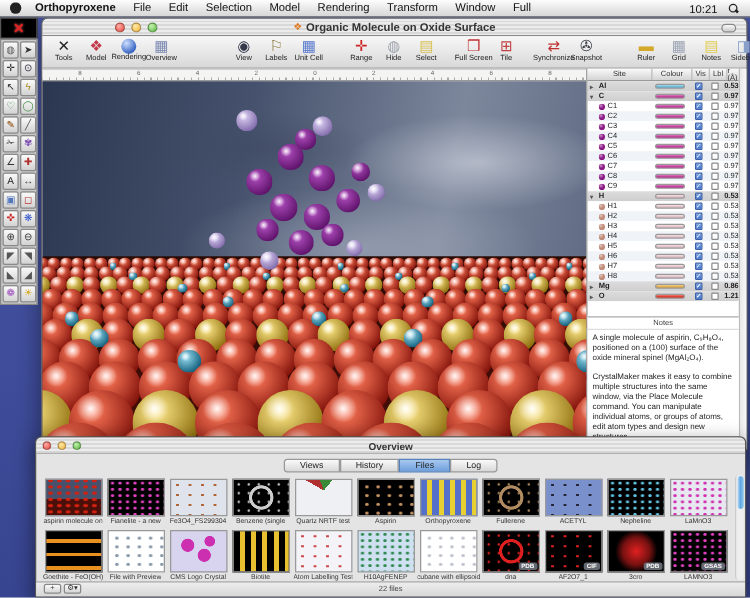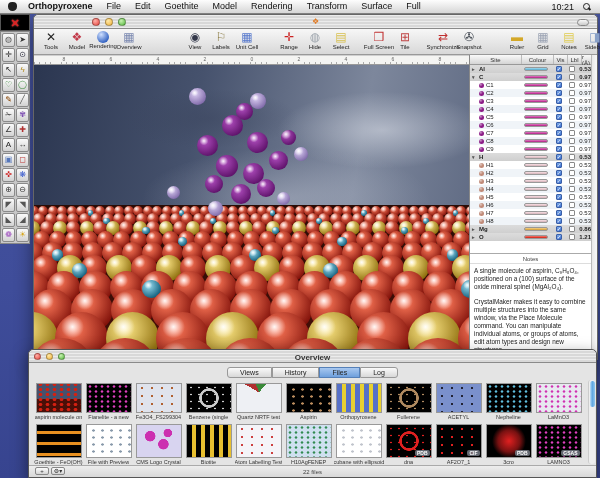--- a/index.html
+++ b/index.html
@@ -127,25 +127,25 @@
 </style>
 </head>
 <body>
 
 <div class="menubar">
   <div class="apple-icon"></div>
   <div style="display:flex">
       <span class="menu-item bold">Orthopyroxene</span>
       <span class="menu-item">File</span>
       <span class="menu-item">Edit</span>
-      <span class="menu-item">Goethite</span>
+      <span class="menu-item">Selection</span>
       <span class="menu-item">Model</span>
       <span class="menu-item">Rendering</span>
       <span class="menu-item">Transform</span>
-      <span class="menu-item">Surface</span>
+      <span class="menu-item">Window</span>
       <span class="menu-item">Full</span>
     </div>
   <div class="menubar-right">
     <span class="clock">10:21</span>
     <div class="spotlight"></div>
   </div>
 </div>
 
 <div class="logo-win">
   <span class="logo-x">✕</span>
@@ -181,20 +181,21 @@
     <div class="ptool" style="color: rgb(216, 168, 32);">☀</div>
   </div>
 
 <div class="win">
   <div class="titlebar">
     <div class="tl red"></div>
     <div class="tl yel"></div>
     <div class="tl grn"></div>
     <div class="title-center">
       <span class="doc-icon">❖</span>
+      <span class="win-title">Organic Molecule on Oxide Surface</span>
     </div>
     <div class="pill"></div>
   </div>
 
   <div class="toolbar">
       <div class="tb-item">
         <div class="tb-icon" style="color: rgb(34, 34, 34);">✕</div>
         <div class="tb-label">Tools</div>
       </div>
       <div class="tb-item">

